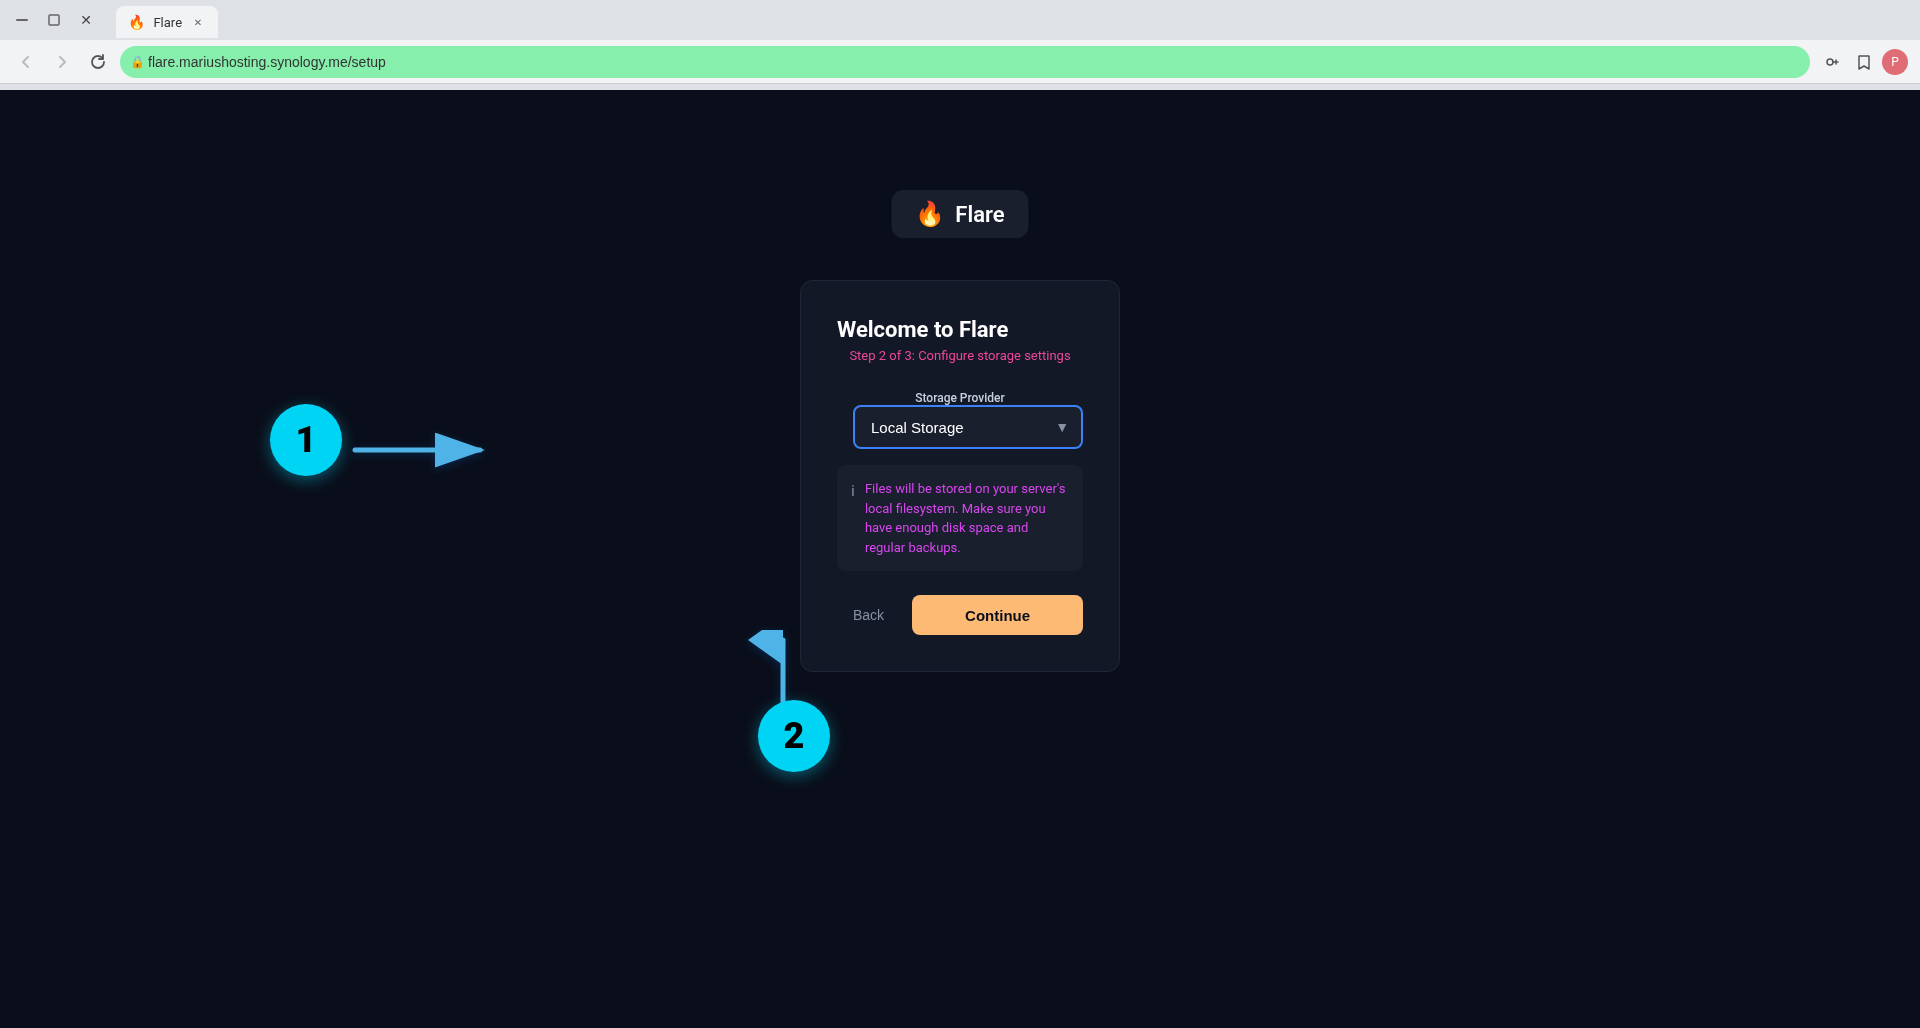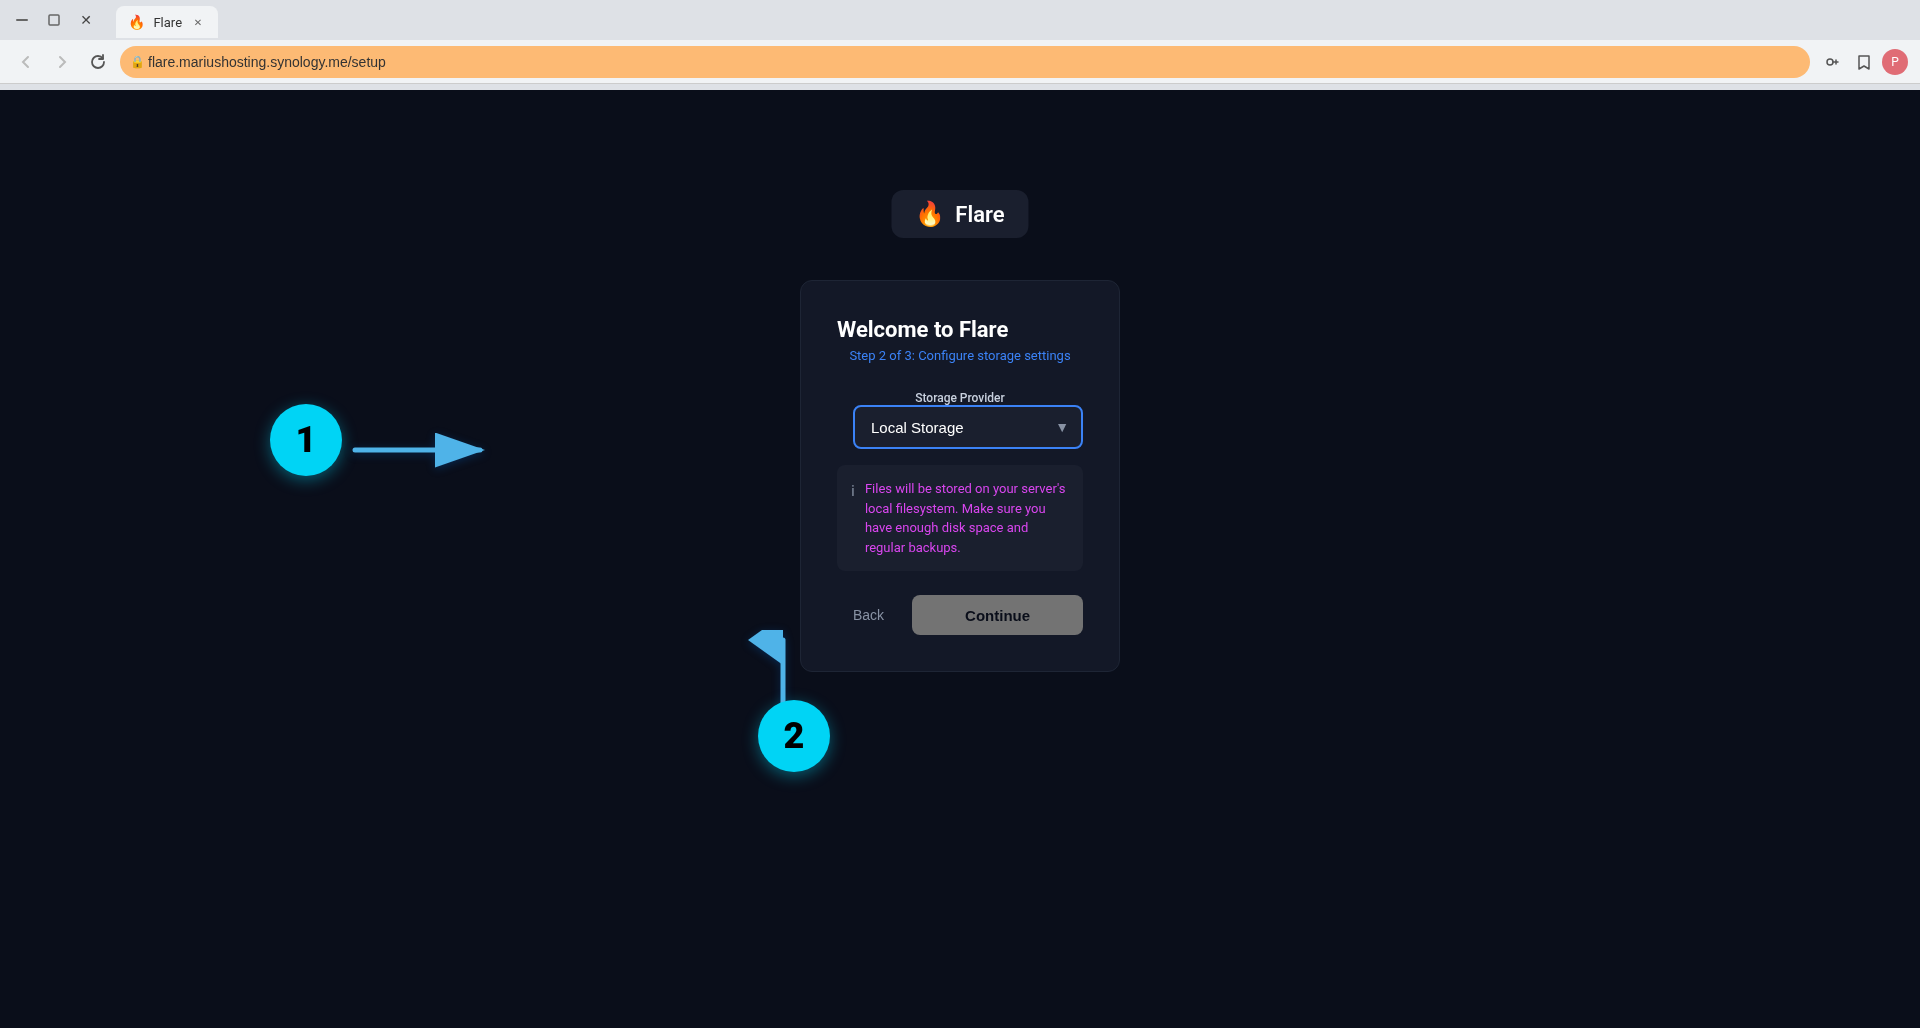--- a/index.html
+++ b/index.html
@@ -93,21 +93,21 @@
       justify-content: center;
       font-size: 16px;
       color: #555;
     }
     .nav-btn.disabled { color: #bbb; cursor: default; }
     .address-bar {
       flex: 1;
       height: 32px;
       border-radius: 16px;
       border: none;
-      background: #fdba74;
+      background: #86efac;
       padding: 0 12px 0 28px;
       font-size: 14px;
       color: #333;
       outline: none;
     }
     .address-bar-wrapper {
       flex: 1;
       position: relative;
       display: flex;
       align-items: center;
@@ -197,21 +197,21 @@
     }
     .card-title {
       font-size: 22px;
       font-weight: 700;
       color: #fff;
       text-align: left;
       margin-bottom: 6px;
     }
     .card-subtitle {
       font-size: 13px;
-      color: #3b82f6;
+      color: #ec4899;
       text-align: center;
       margin-bottom: 28px;
     }
     .field-label {
       font-size: 12px;
       font-weight: 500;
       color: #c8d0de;
       text-align: center;
     }
     .select-wrapper {
@@ -275,21 +275,21 @@
       background: transparent;
       border: none;
       color: #8892a4;
       font-size: 14px;
       cursor: pointer;
       border-radius: 6px;
     }
     .btn-continue {
       flex: 1;
       height: 40px;
-      background: #737373;
+      background: #fdba74;
       border: none;
       border-radius: 8px;
       color: #0a0e1a;
       font-size: 15px;
       font-weight: 600;
       cursor: pointer;
     }
 
     
     .annotation {

